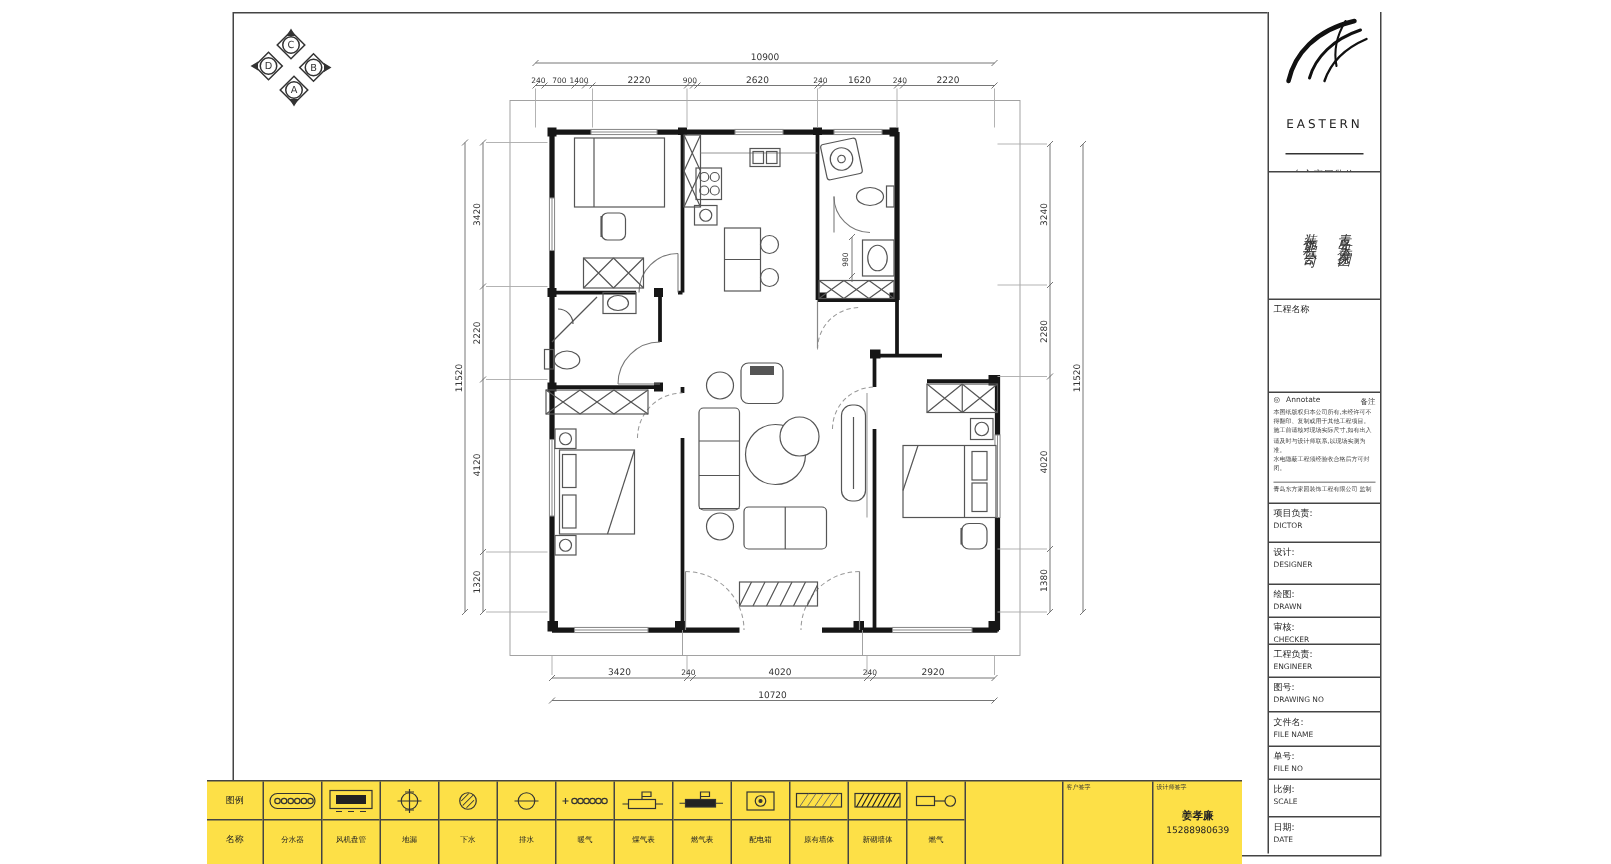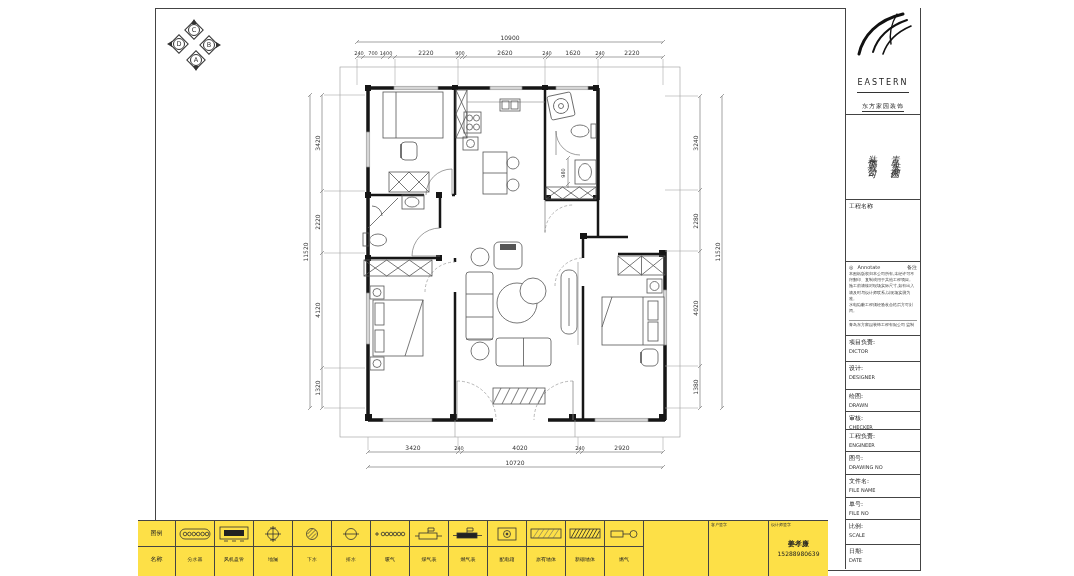--- a/index.html
+++ b/index.html
@@ -6,21 +6,21 @@
     font-family:"DejaVu Sans","Liberation Sans",sans-serif;color:#222;}
   #page{position:relative;width:1074px;height:576px;background:#fff;}
   
   #sheet{position:absolute;left:155px;top:8px;width:764px;height:561px;border:1px solid #444;background:#fff;}
   
   #plansvg{position:absolute;left:0;top:0;}
   
   #tb{position:absolute;left:845px;top:8px;width:74px;height:561px;border-left:1px solid #444;background:#fff;}
   .tbsec{position:absolute;left:0;width:74px;border-bottom:1px solid #444;box-sizing:border-box;overflow:hidden;}
   .logoWrap{text-align:center;}
-  .brand{display:inline-block;font-size:8px;letter-spacing:2px;border-bottom:1px solid #333;padding-bottom:5px;margin-top:2px;}
+  .brand{display:inline-block;font-size:8px;letter-spacing:2px;border-bottom:1px solid #333;padding-bottom:15px;margin-top:2px;}
   .brandcn{display:inline-block;font-size:6px;letter-spacing:1px;border-bottom:1px solid #333;margin-top:2px;}
   .vertco{display:flex;flex-direction:row;justify-content:center;gap:10px;height:100%;align-items:center;}
   .vcol{writing-mode:vertical-rl;text-orientation:upright;font-size:9px;font-style:italic;letter-spacing:3px;color:#333;}
   .seclabel{font-size:6px;margin:2px 0 0 3px;color:#222;}
   .noteshead{display:flex;gap:4px;font-size:5px;margin:2px 3px 1px 3px;color:#333;}
   .notebody{font-size:4px;line-height:1.55;color:#444;margin:1px 3px;transform-origin:0 0;}
   .notefoot{font-size:4px;color:#444;margin:6px 3px 0 3px;border-top:1px solid #999;padding-top:1px;}
   .fcn{font-size:6px;margin:2px 0 0 3px;}
   .fen{font-size:5px;margin:1px 0 0 3px;color:#333;}
   

